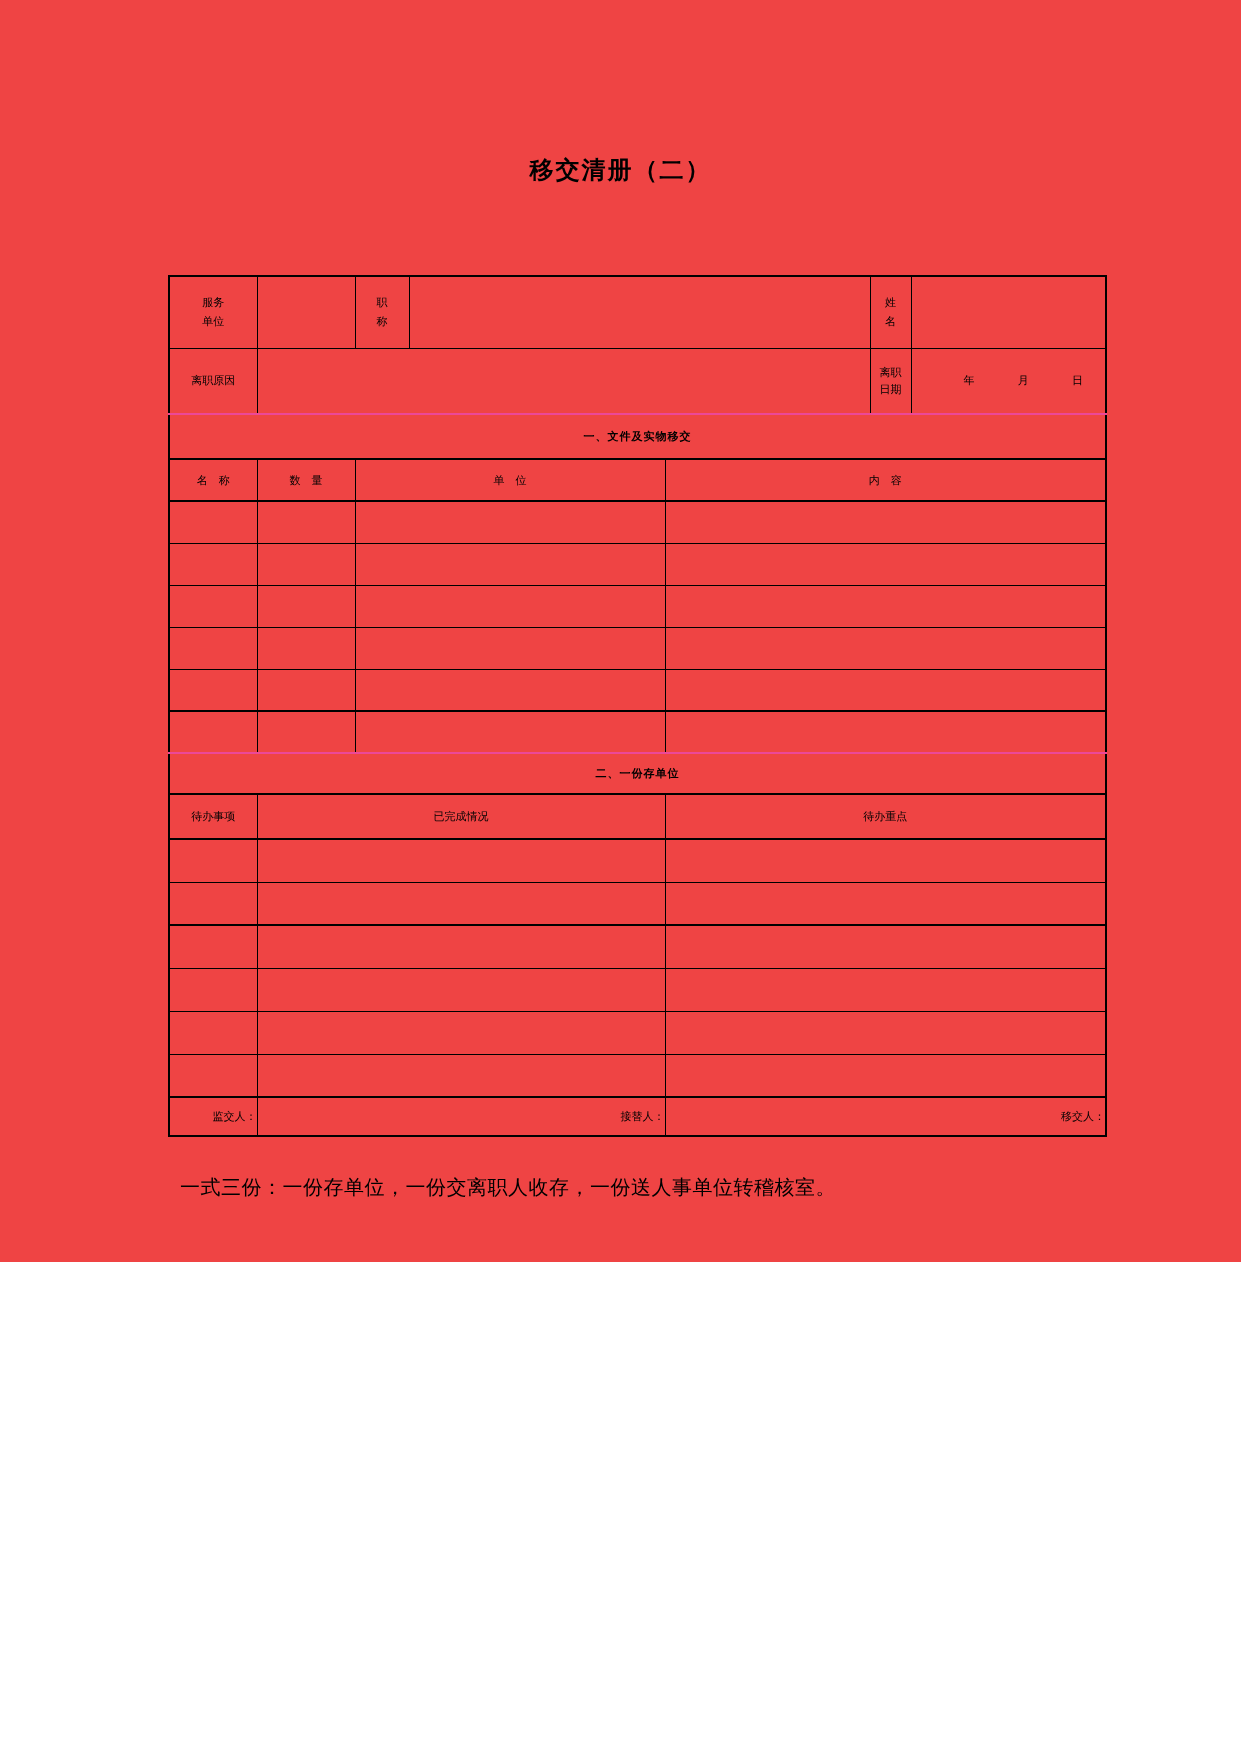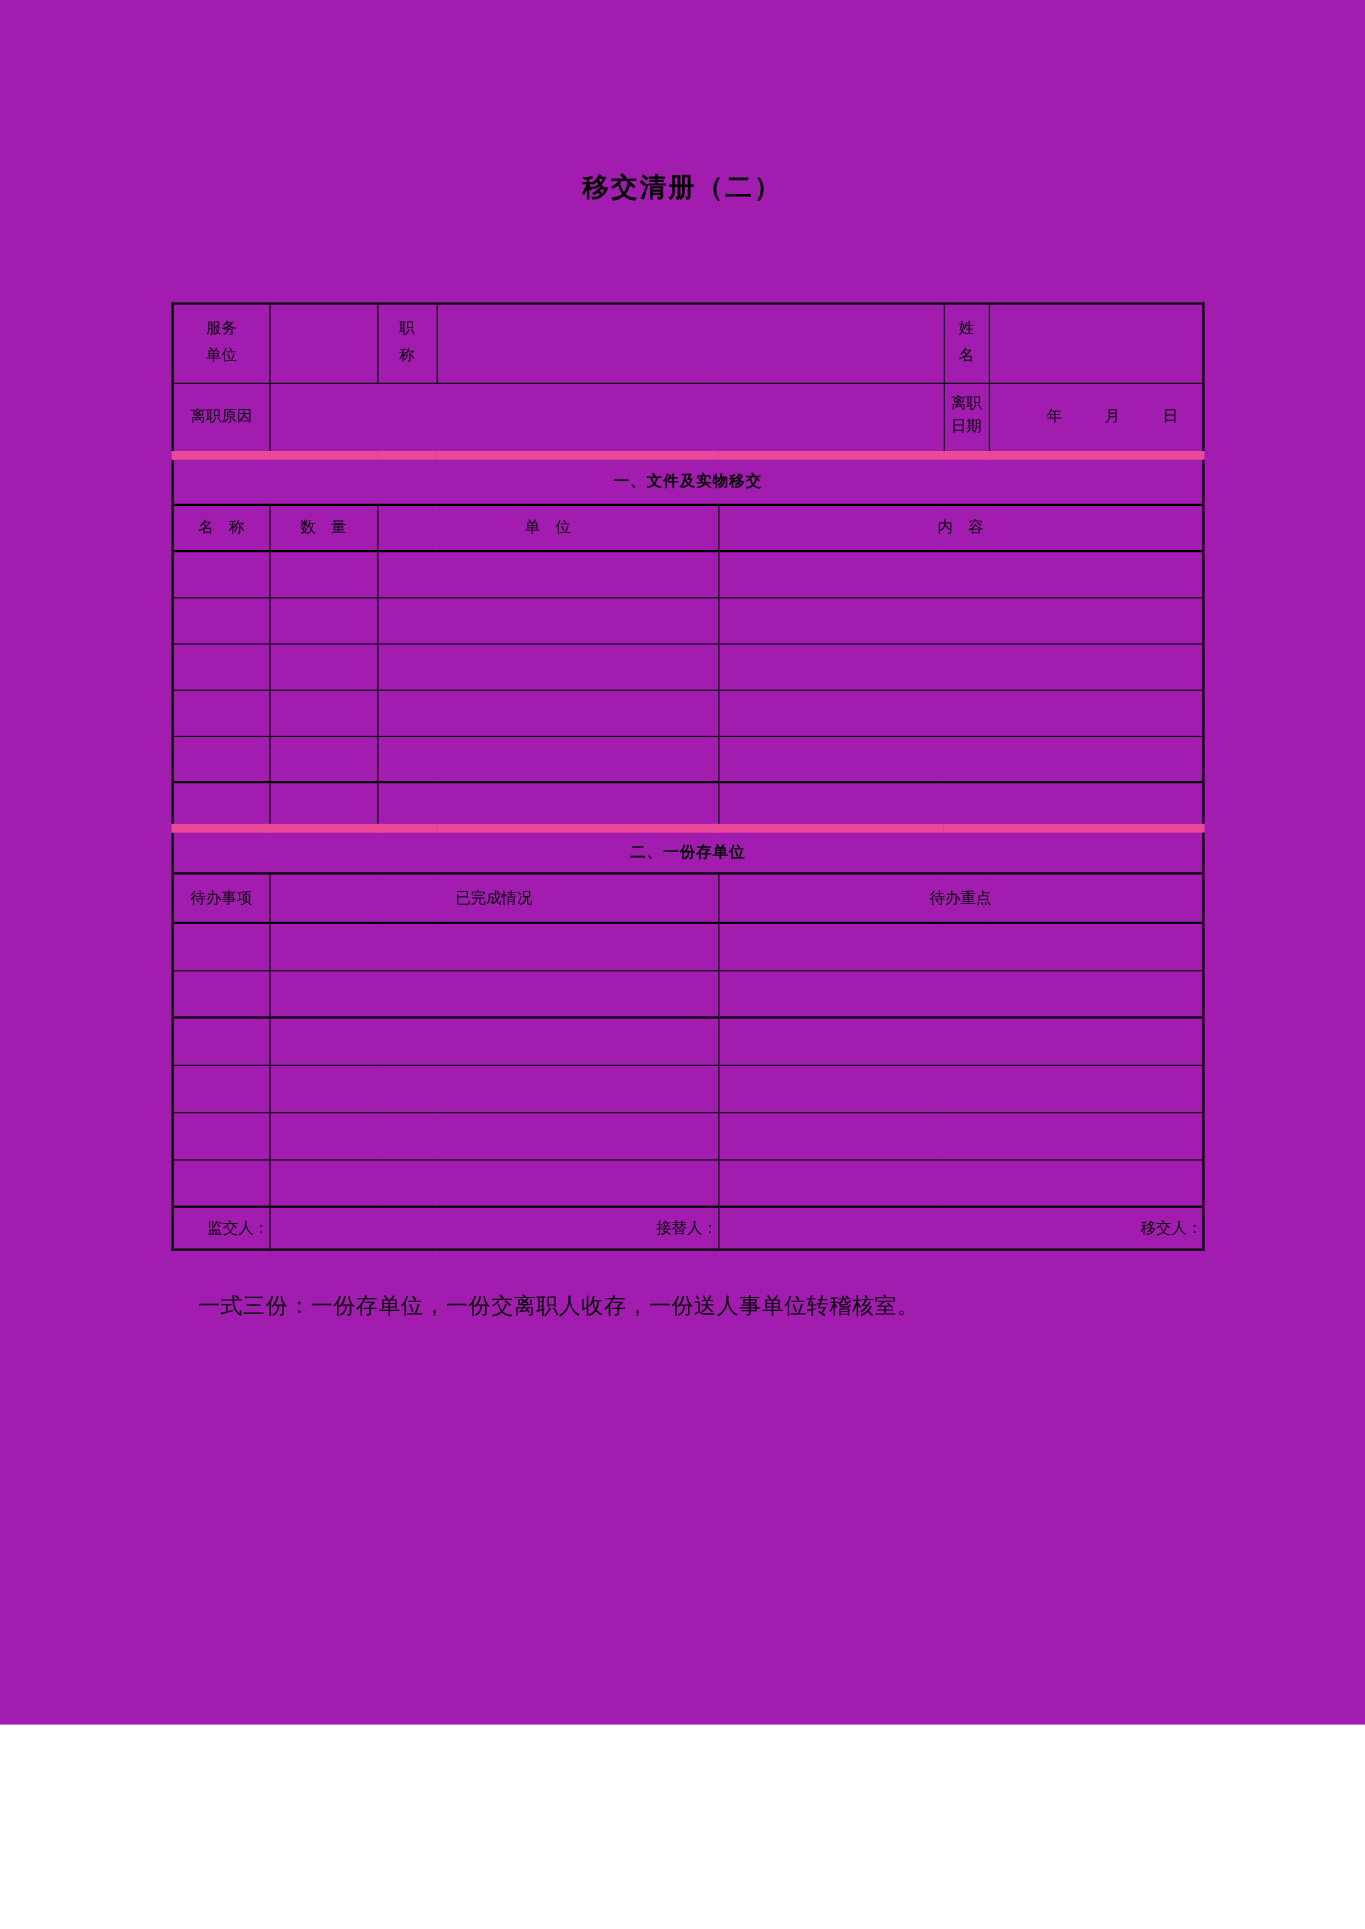--- a/index.html
+++ b/index.html
@@ -1,58 +1,58 @@
 <!DOCTYPE html>
 <html><head>
 <meta charset="utf-8">
 <style>
   html, body { margin: 0; padding: 0; background: #ffffff; }
   .page {
     position: relative;
     width: 1241px;
-    height: 1568px;
-    background: #a21caf;
+    height: 1262px;
+    background: #ef4444;
     color: #000000;
-    font-family: Liberation Mono, monospace;
+    font-family: Liberation Sans, sans-serif;
   }
   .doc-title {
     position: absolute;
     top: 154px;
     left: 0;
     width: 100%;
     text-align: center;
     font-size: 24px;
     font-weight: bold;
     letter-spacing: 2px;
     margin: 0;
   }
   table.form {
     position: absolute;
-    left: 156px;
+    left: 168px;
     top: 275px;
     width: 937px;
     border-collapse: collapse;
     table-layout: fixed;
-    font-size: 14px;
+    font-size: 11px;
     border: 2px solid #000;
   }
   table.form td {
     border: 1px solid #000;
     padding: 0;
     text-align: center;
     vertical-align: middle;
     overflow: hidden;
   }
   
   .lbl { white-space: pre-line; line-height: 1.75; }
   .lbl-tight { white-space: pre-line; line-height: 1.55; }
   
   tr.sec-row td {
     font-weight: bold;
-    border-top: 8px solid #ec4899;
+    border-top: 2px solid #ec4899;
     border-bottom: 2px solid #000;
     letter-spacing: 1px;
   }
   tr.bt2 td { border-top-width: 2px; }
   tr.bb2 td { border-bottom-width: 2px; }
   
   .date-cell .date-wrap {
     display: flex;
     justify-content: space-between;
     padding: 0 22px 0 52px;

